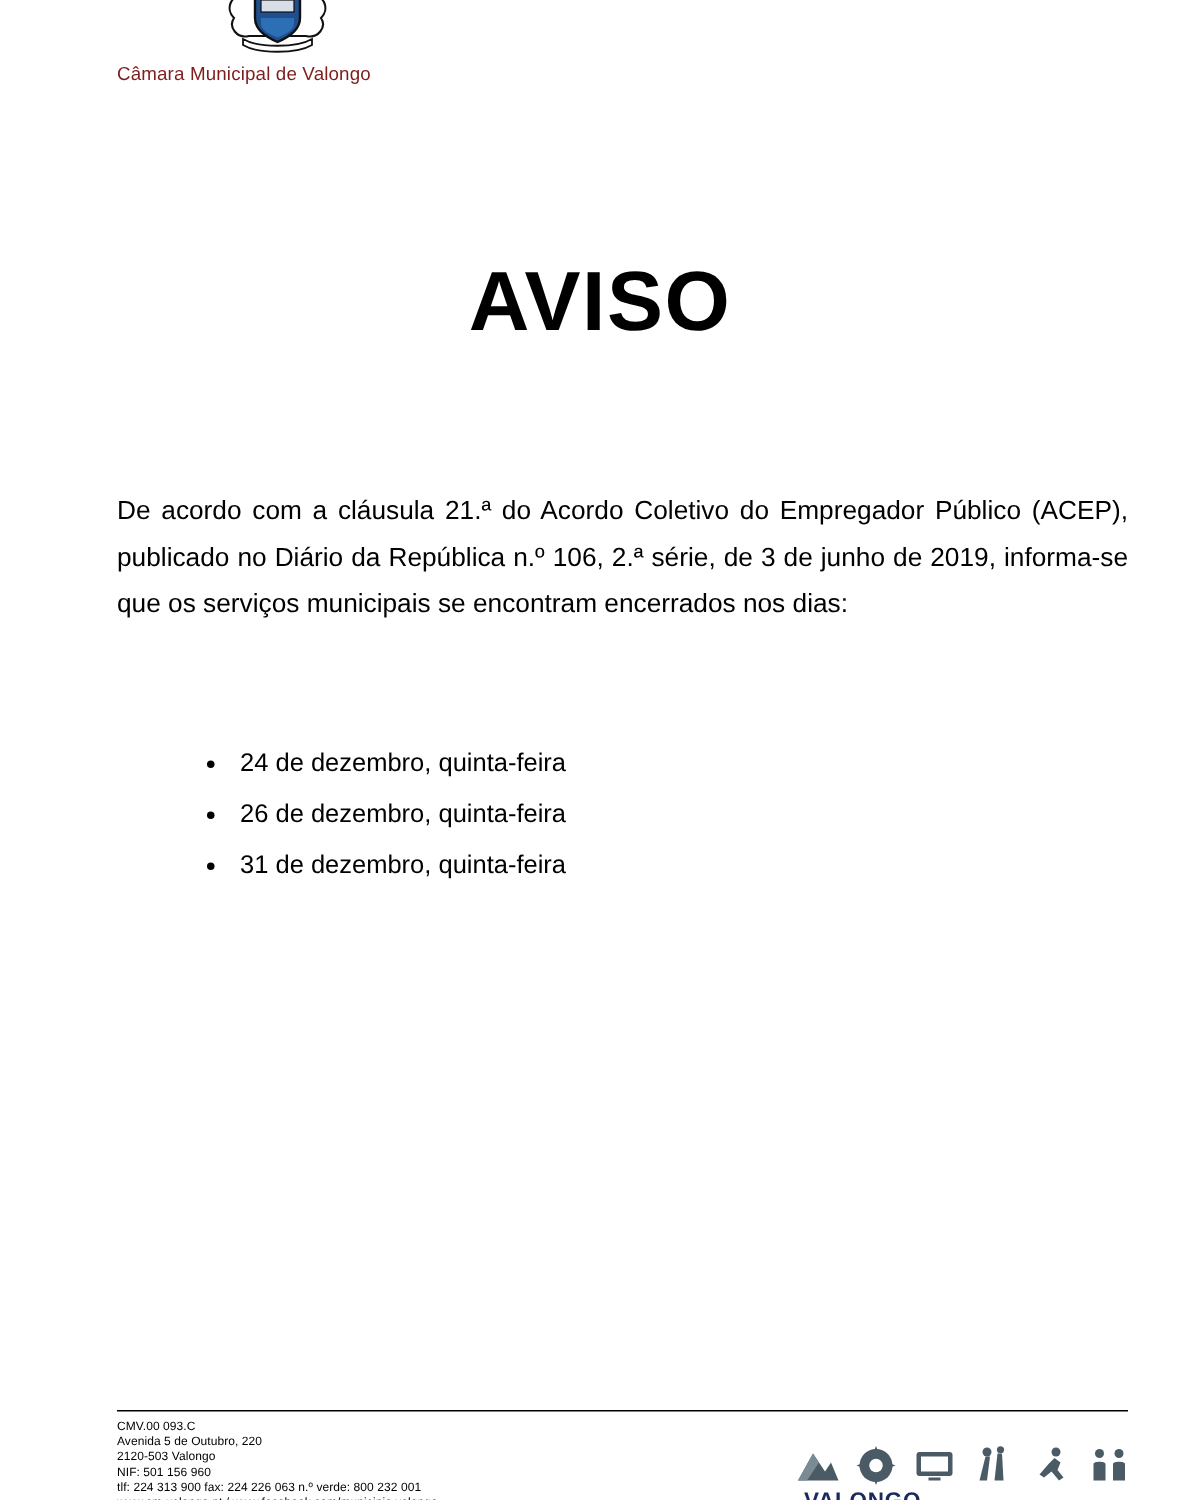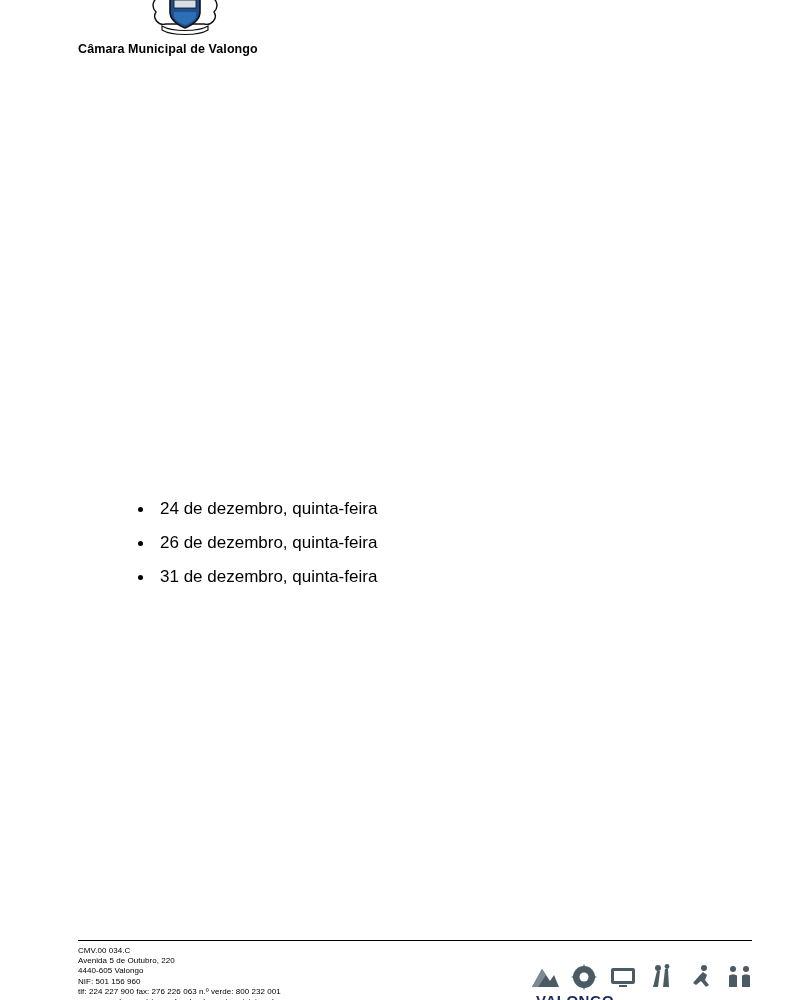--- a/index.html
+++ b/index.html
@@ -38,23 +38,23 @@
     width: 74px;
     height: 52px;
   }
   .crest svg { display:block; }
 
   .header-title {
     position: absolute;
     left: 78px;
     top: 42px;
     font-size: 12.5px;
-    font-weight: bold;
+    font-weight: normal;
     letter-spacing: 0.1px;
-    color: #000000;
+    color: #7f1d1d;
     white-space: nowrap;
   }
 
   
   .doc-title {
     position: absolute;
     top: 168px;
     left: 0;
     width: 100%;
     text-align: center;
@@ -172,36 +172,38 @@
         <path d="M26 26 L48 26 L48 30 C48 34, 42 37, 37 39 C32 37, 26 34, 26 30 Z" fill="#2c6fb5"></path>
 
         <path d="M24 8 L26 2 L31 6 L37 1 L43 6 L48 2 L50 8 Z" fill="#e8c35a" stroke="#111111" stroke-width="1.1"></path>
 
         <path d="M14 40 C24 46, 50 46, 60 40 L60 44 C50 50, 24 50, 14 44 Z" fill="#ffffff" stroke="#111111" stroke-width="1.2"></path>
       </svg>
     </div>
     <div class="header-title">Câmara Municipal de Valongo</div>
   </div>
 
-
+  <div class="doc-title">AVISO</div>
+
+  <div class="body-text">De acordo com a cláusula 21.ª do Acordo Coletivo do Empregador Público (ACEP), publicado no Diário da República n.º 106, 2.ª série, de 3 de junho de 2019, informa-se que os serviços municipais se encontram encerrados nos dias:</div>
 
   <ul class="date-list">
     <li>24 de dezembro, quinta-feira</li>
     <li>26 de dezembro, quinta-feira</li>
     <li>31 de dezembro, quinta-feira</li>
   </ul>
 
   <div class="footer-rule"></div>
 
   <div class="footer-text">
-    <span class="line">CMV.00 034.C</span>
+    <span class="line">CMV.00 093.C</span>
     <span class="line">Avenida 5 de Outubro, 220</span>
-    <span class="line">4440-605 Valongo</span>
+    <span class="line">2120-503 Valongo</span>
     <span class="line">NIF: 501 156 960</span>
-    <span class="line">tlf: 224 227 900  fax: 276 226 063  n.º verde: 800 232 001</span>
+    <span class="line">tlf: 224 313 900  fax: 224 226 063  n.º verde: 800 232 001</span>
     <span class="line footer-link">www.cm-valongo.pt / www.facebook.com/municipio.valongo</span>
   </div>
 
   <div class="footer-icons">
     <span class="ico">
       <svg viewBox="0 0 30 28" width="30" height="28" xmlns="http://www.w3.org/2000/svg">
         <path d="M2 24 L12 6 L20 18 L24 12 L29 24 Z" fill="#4b5b66"></path>
         <path d="M2 24 L12 6 L16 12 L8 24 Z" fill="#7b8b96"></path>
       </svg>
     </span>

